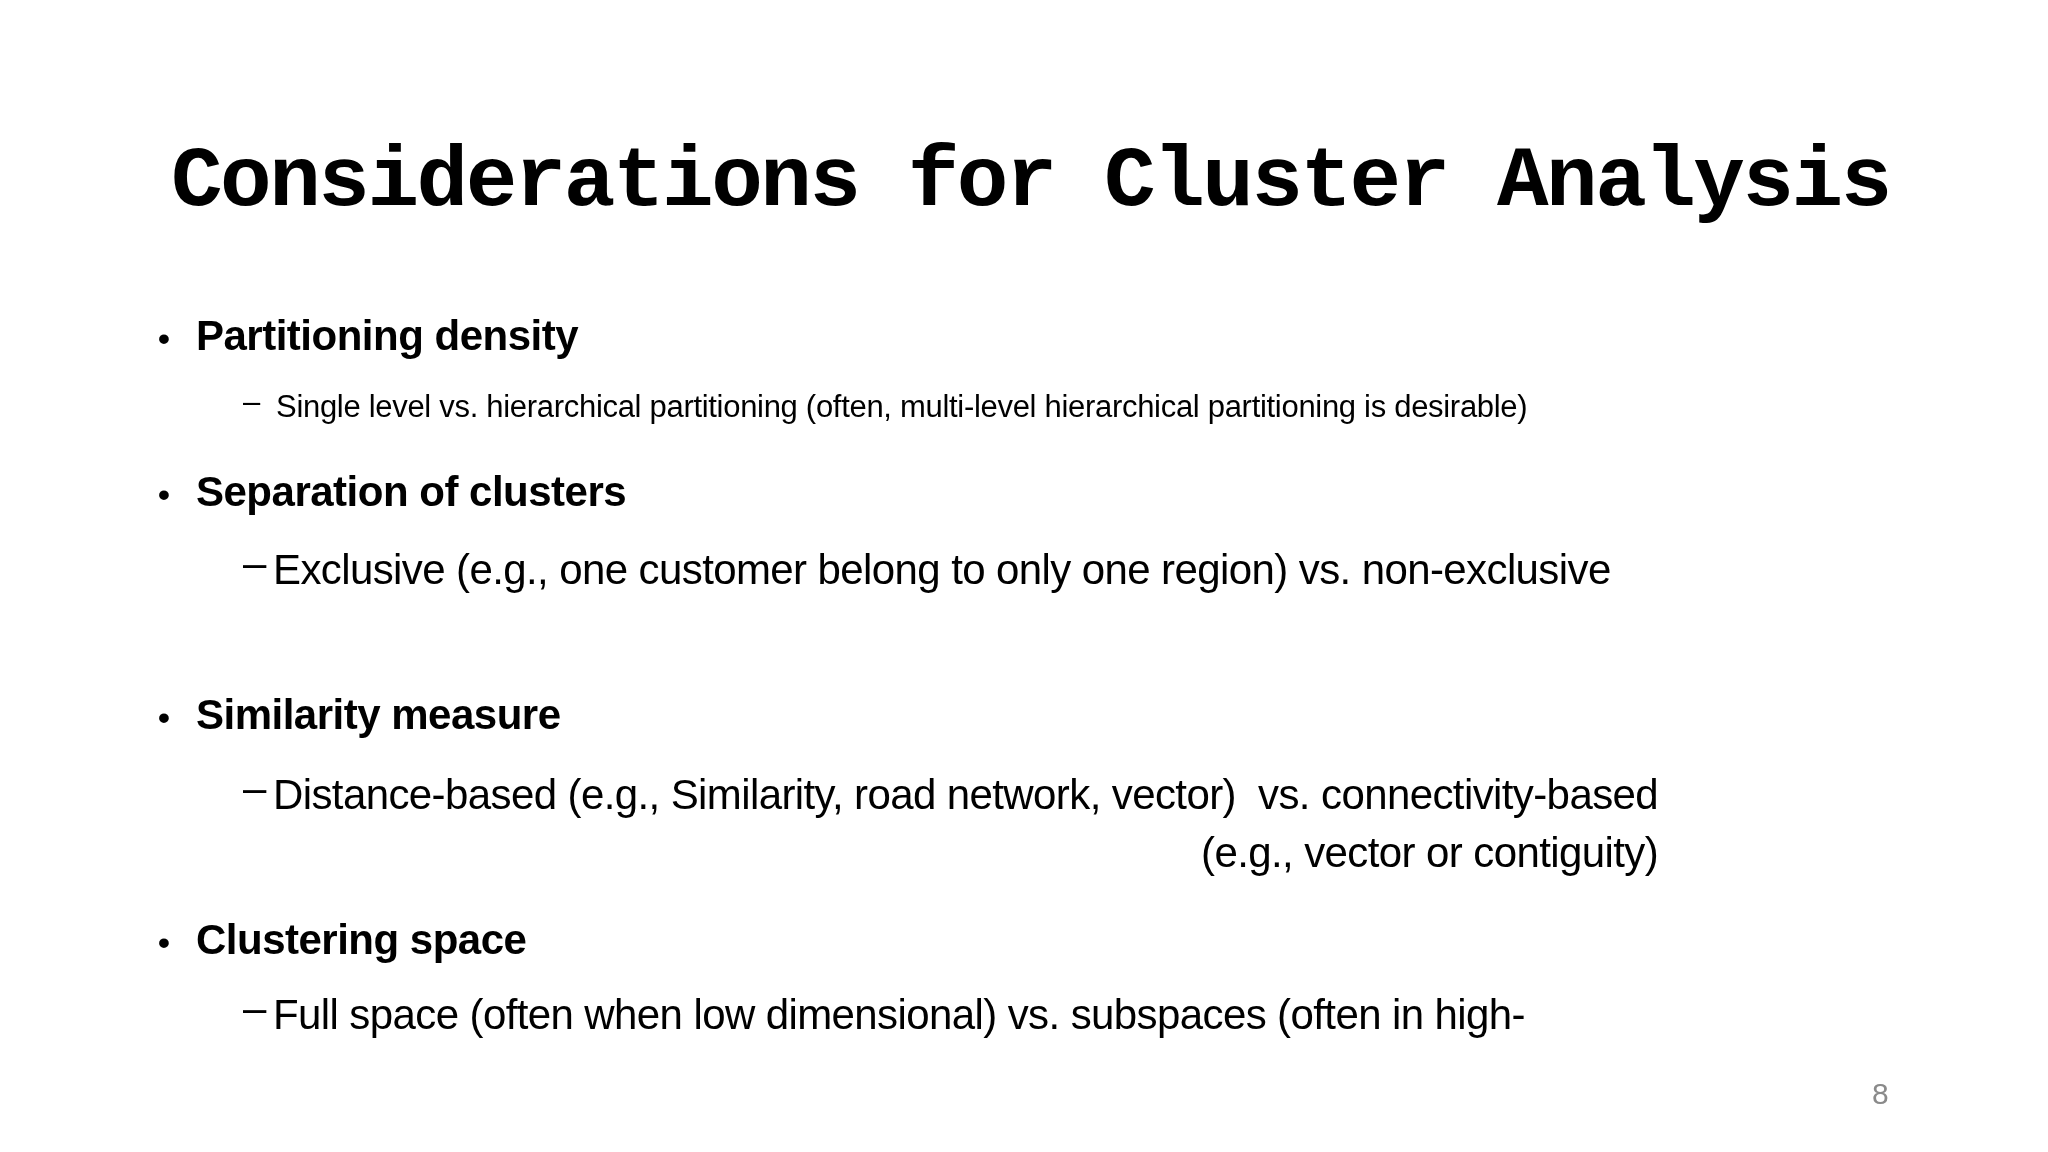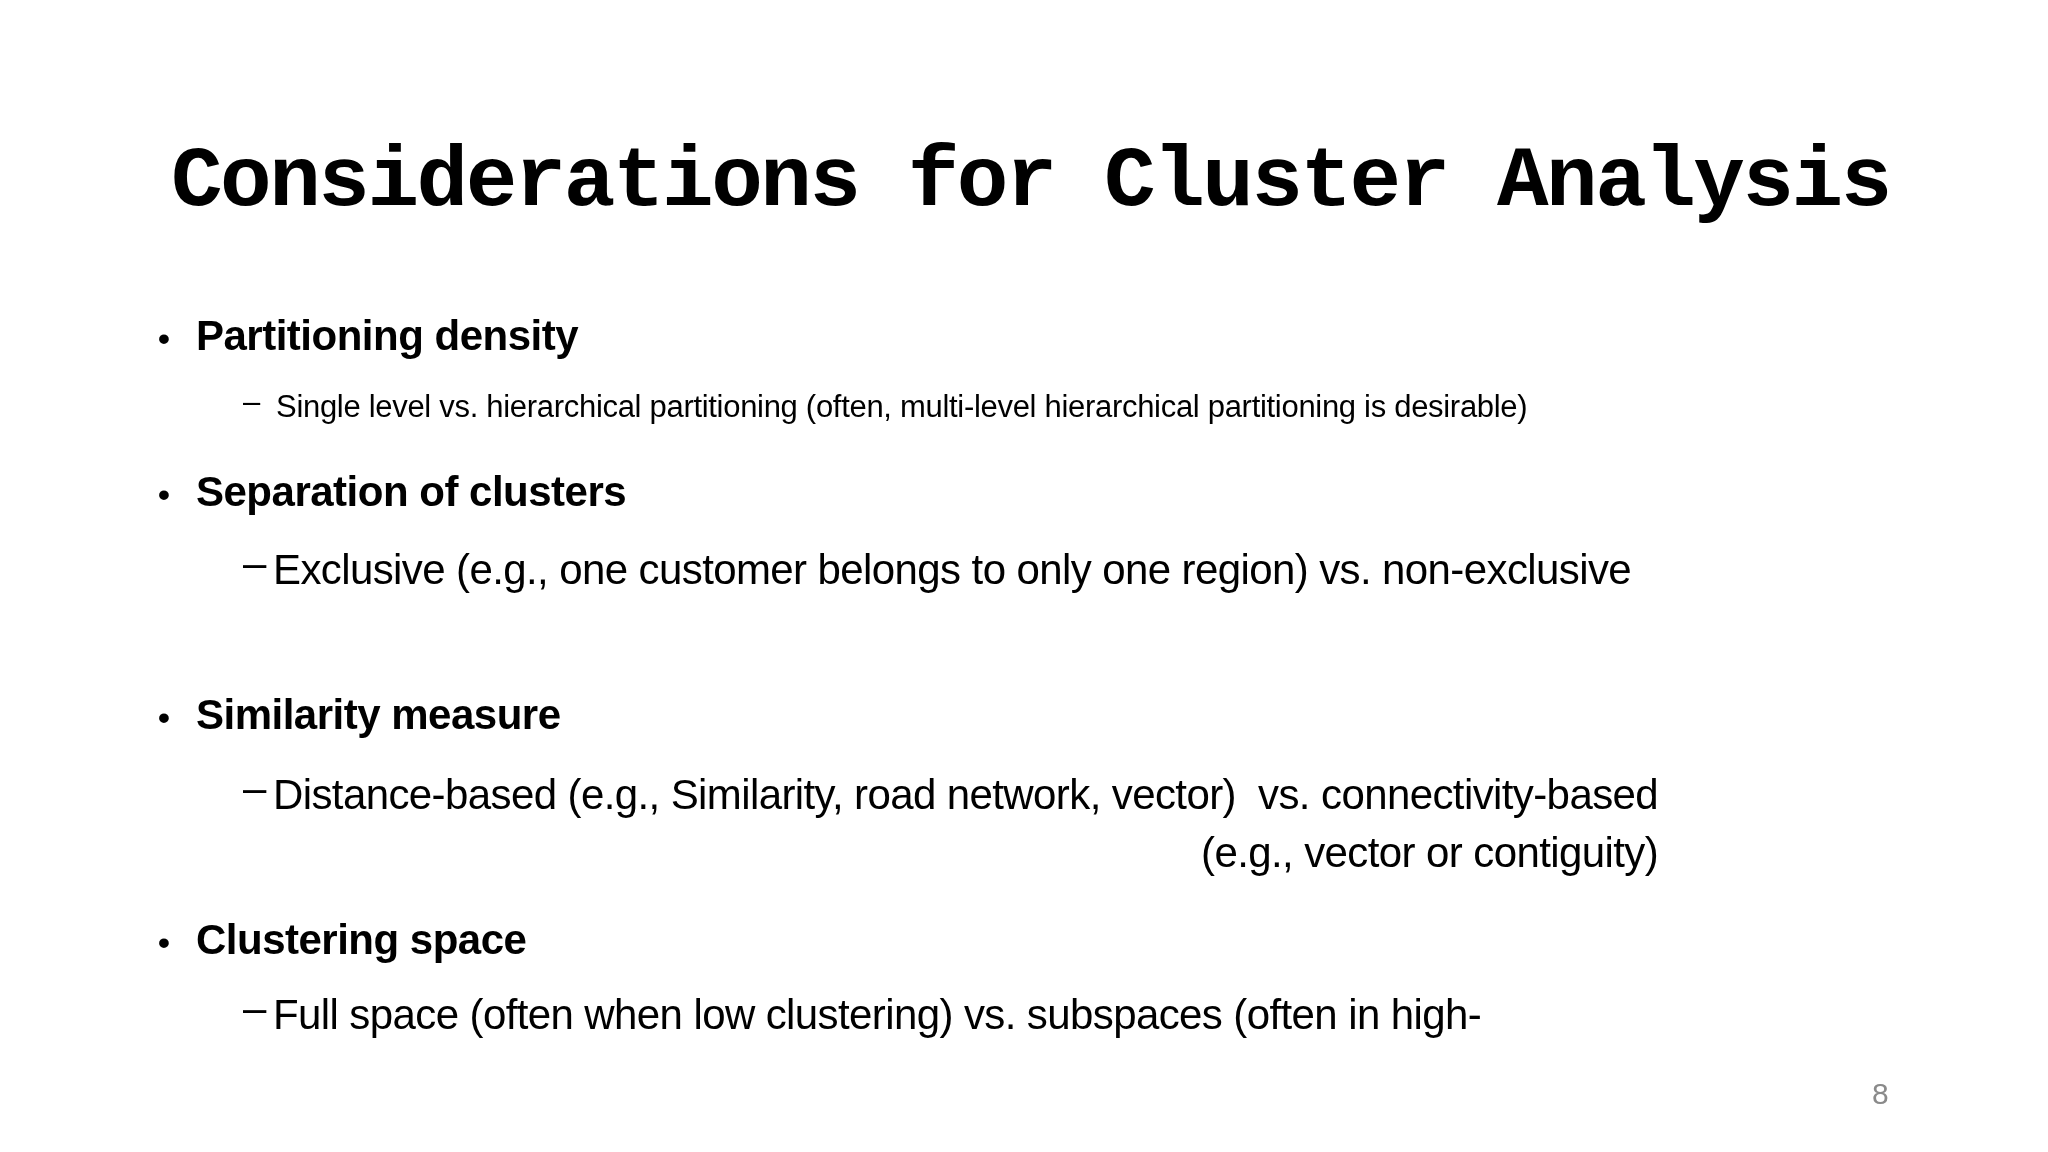--- a/index.html
+++ b/index.html
@@ -111,21 +111,21 @@
     </div>
   </div>
 
   <div class="heading-row h2">
     <span class="bullet">•</span>
     <span class="heading-text">Separation of clusters</span>
   </div>
   <div class="sub-row s2">
     <span class="dash">–</span>
     <div class="sub-lines">
-      <div class="sub-line">Exclusive (e.g., one customer belongs to only one region) vs. non-exclusive</div>
+      <div class="sub-line">Exclusive (e.g., one customer belong to only one region) vs. non-exclusive</div>
     </div>
   </div>
 
   <div class="heading-row h3">
     <span class="bullet">•</span>
     <span class="heading-text">Similarity measure</span>
   </div>
   <div class="sub-row s3">
     <span class="dash">–</span>
     <div class="sub-lines">
@@ -134,19 +134,19 @@
     </div>
   </div>
 
   <div class="heading-row h4">
     <span class="bullet">•</span>
     <span class="heading-text">Clustering space</span>
   </div>
   <div class="sub-row s4">
     <span class="dash">–</span>
     <div class="sub-lines">
-      <div class="sub-line">Full space (often when low clustering) vs. subspaces (often in high-</div>
+      <div class="sub-line">Full space (often when low dimensional) vs. subspaces (often in high-</div>
     </div>
   </div>
 
   <div class="page-number">8</div>
 
 </div>
 
 </body></html>

